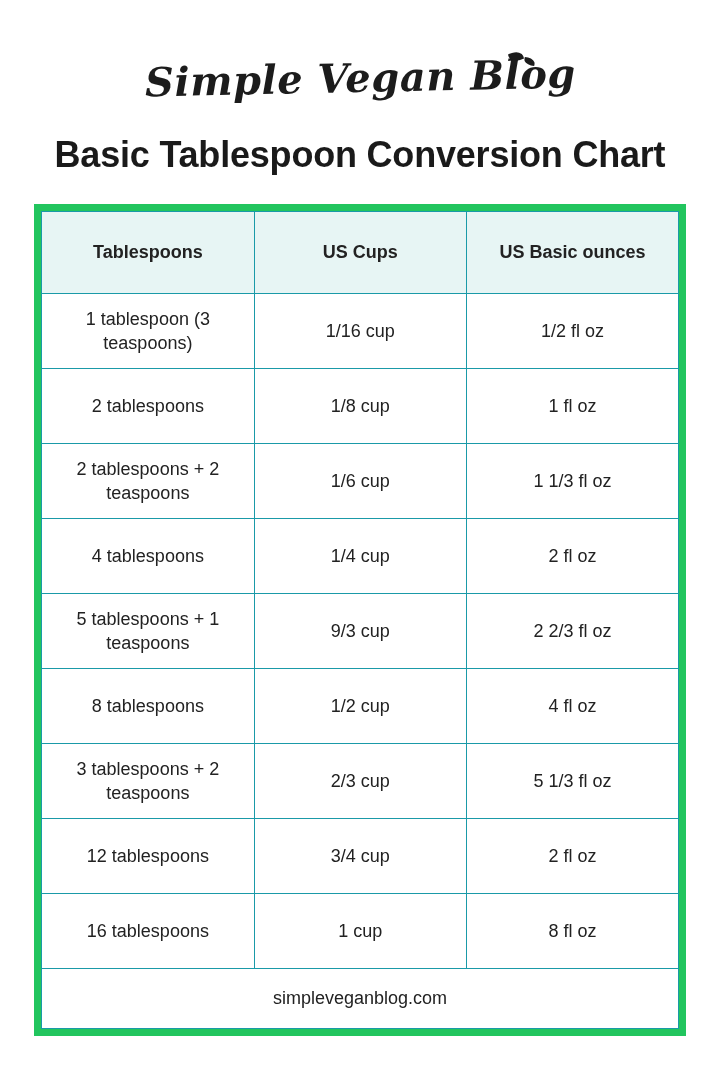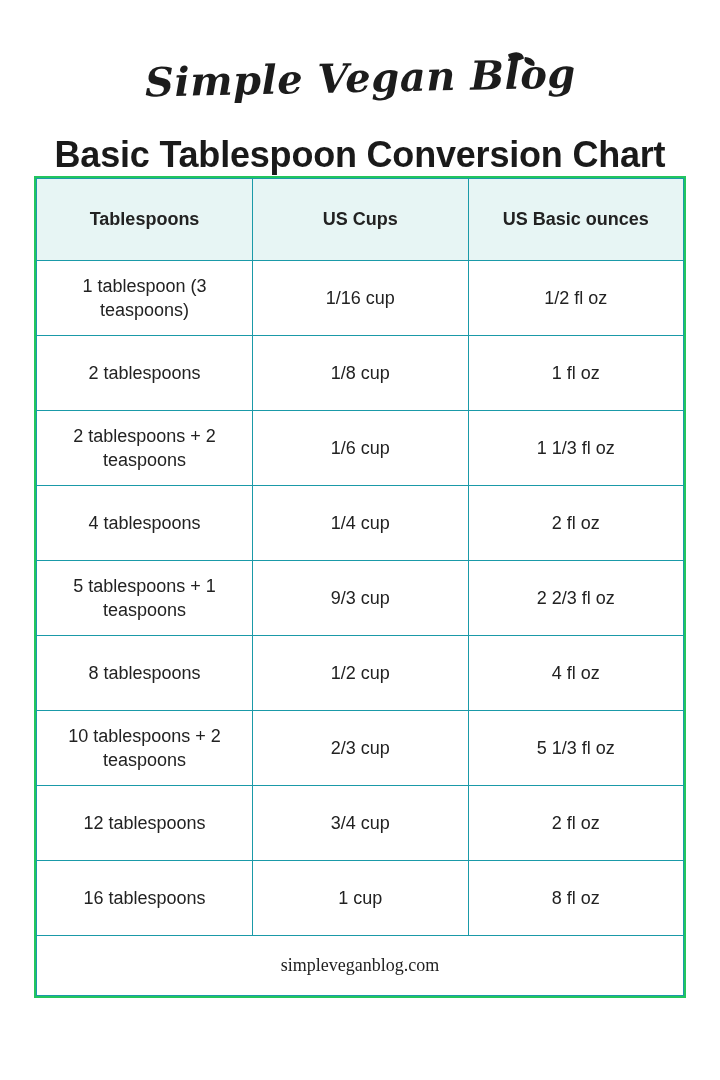--- a/index.html
+++ b/index.html
@@ -57,22 +57,23 @@
   }
   .title {
     margin-top: 26px;
     font-size: 36px;
     font-weight: bold;
     color: #1a1a1a;
     text-align: center;
     letter-spacing: -0.2px;
   }
   .table-wrap {
+    margin-top: 28px;
     width: 652px;
-    border: 2px solid #22c55e;
+    border: 7px solid #22c55e;
     background: #ffffff;
   }
   table.conv {
     width: 100%;
     border-collapse: collapse;
     table-layout: fixed;
   }
   table.conv th, table.conv td {
     border: 1px solid #1a9aa8;
     text-align: center;
@@ -93,21 +94,20 @@
     padding: 6px 8px;
     line-height: 1.35;
   }
   table.conv col.c1 { width: 33.4%; }
   table.conv col.c2 { width: 33.3%; }
   table.conv col.c3 { width: 33.3%; }
   .footer-row td {
     height: 60px !important;
     font-size: 17px;
     color: #444444;
-    font-family: Liberation Serif, serif;
   }
 </style>
 </head>
 <body>
 
 <div class="page">
 
   <div class="brand">
     <span class="brand-text">Simple Vegan Blog</span>
     <span class="brand-leaf"></span>
@@ -156,21 +156,21 @@
           <td>5 tablespoons + 1 teaspoons</td>
           <td>9/3 cup</td>
           <td>2 2/3 fl oz</td>
         </tr>
         <tr>
           <td>8 tablespoons</td>
           <td>1/2 cup</td>
           <td>4 fl oz</td>
         </tr>
         <tr>
-          <td>10 tablespoons + 2 teaspoons</td>
+          <td>3 tablespoons + 2 teaspoons</td>
           <td>2/3 cup</td>
           <td>5 1/3 fl oz</td>
         </tr>
         <tr>
           <td>12 tablespoons</td>
           <td>3/4 cup</td>
           <td>2 fl oz</td>
         </tr>
         <tr>
           <td>16 tablespoons</td>

